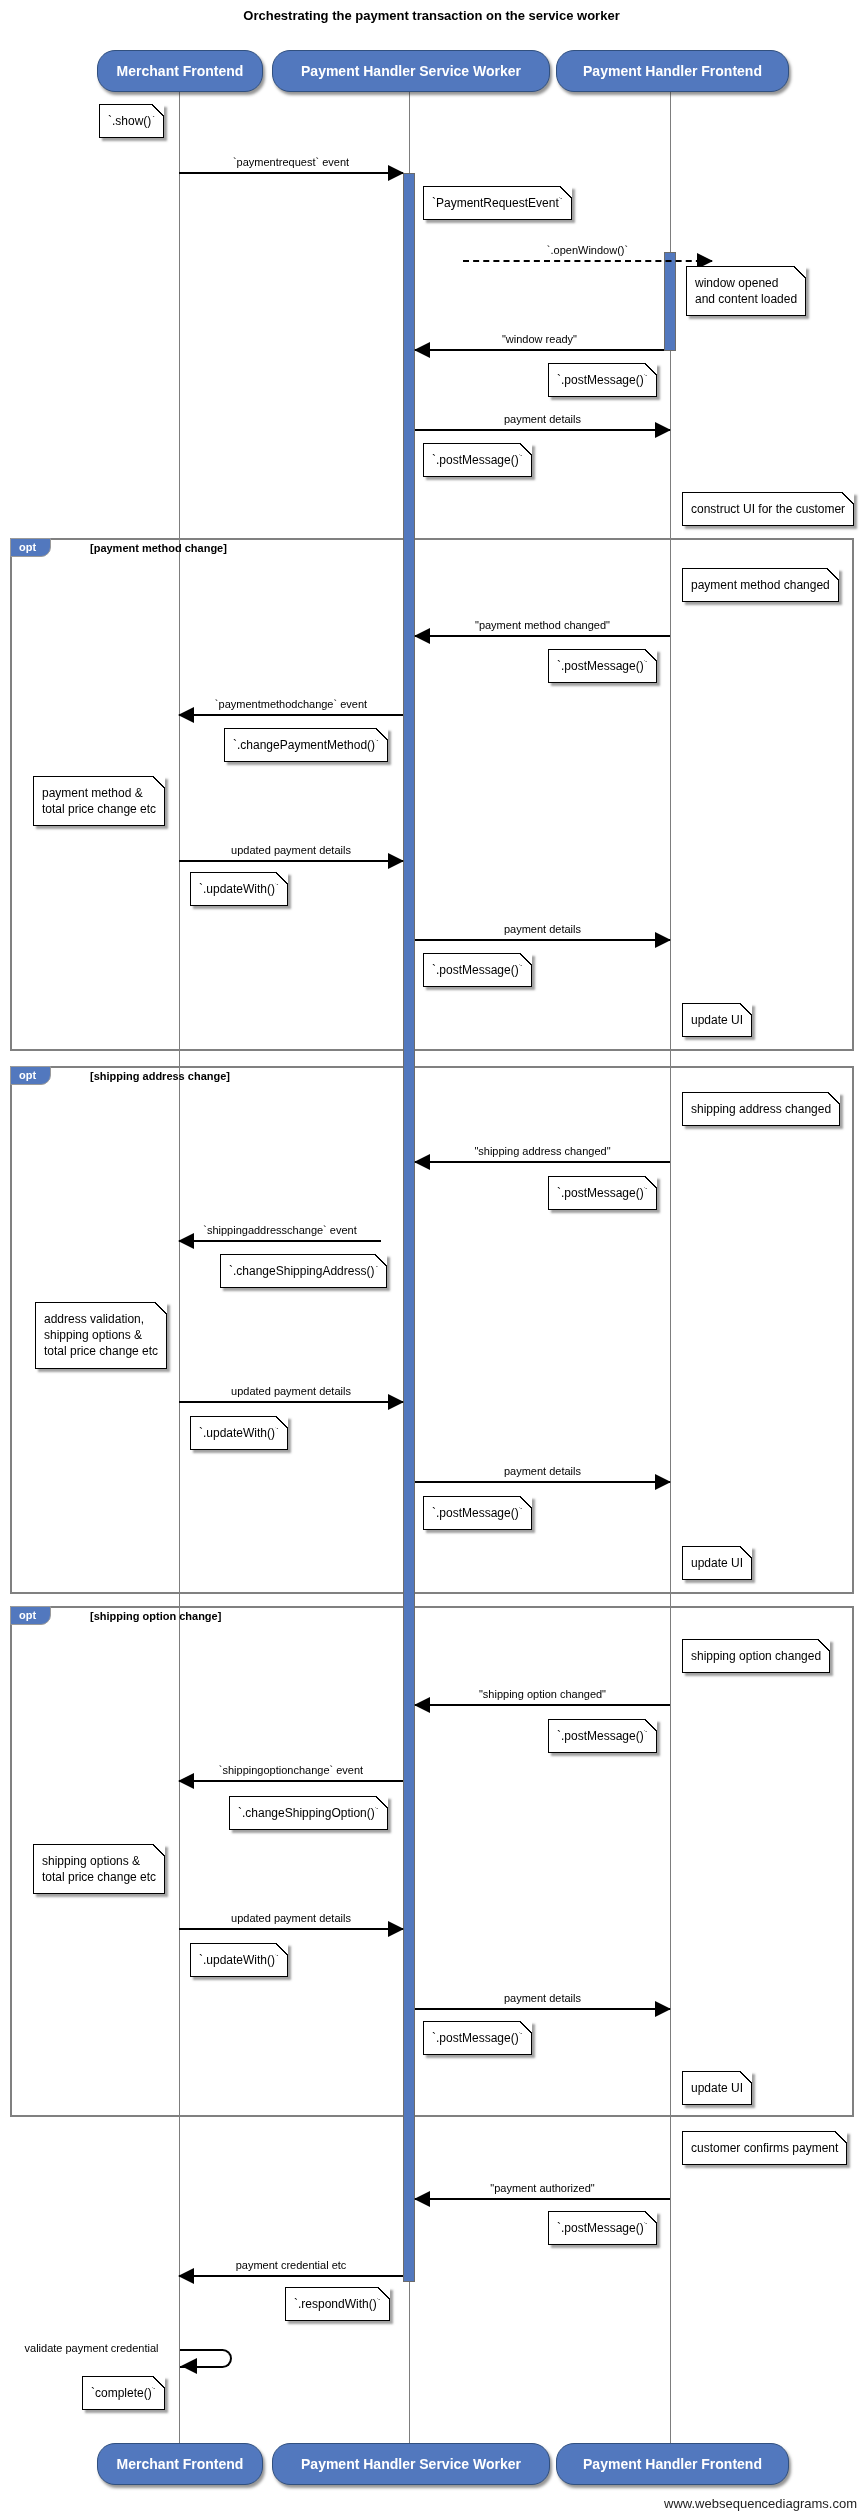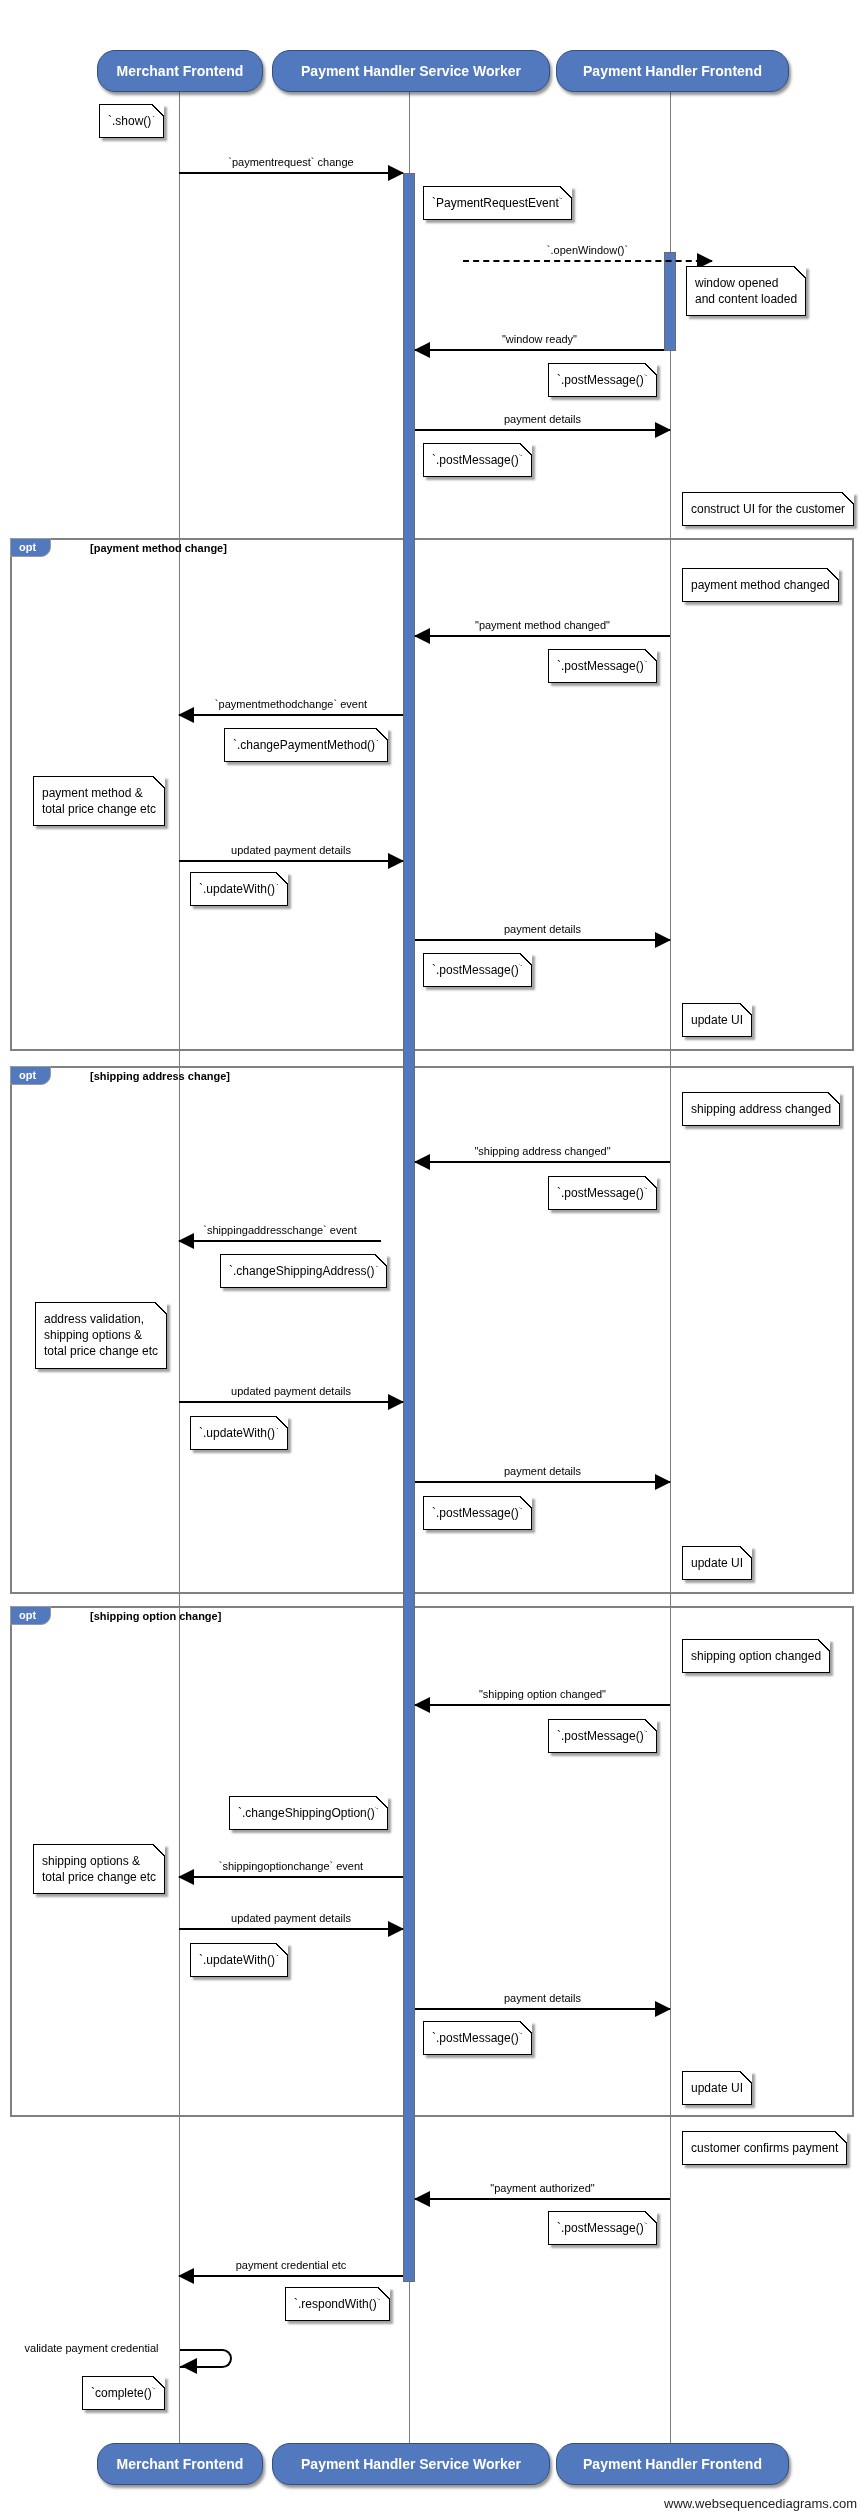--- a/index.html
+++ b/index.html
@@ -40,20 +40,21 @@
   .self-loop{position:absolute;border:2px solid #000;border-left:none;
              border-radius:0 12px 12px 0;box-sizing:border-box;}
   .self-ah{position:absolute;width:0;height:0;
            border-right:16px solid #000;border-top:8px solid transparent;border-bottom:8px solid transparent;}
 </style>
 </head>
 <body>
 
 <div class="diagram">
 
+  <div class="title">Orchestrating the payment transaction on the service worker</div>
 
   <div class="lifeline" style="left:179px;top:92px;height:2351px;"></div>
   <div class="lifeline" style="left:409px;top:92px;height:2351px;"></div>
   <div class="lifeline" style="left:670px;top:92px;height:2351px;"></div>
 
   <div class="frag" style="left:10px;top:538px;width:844px;height:513px;">
     <div class="frag-tab">opt</div>
     <div class="frag-cond">[payment method change]</div>
   </div>
   <div class="frag" style="left:10px;top:1066px;width:844px;height:528px;">
@@ -72,21 +73,21 @@
       <span>Merchant Frontend</span>
     </div>
   <div class="pbox" style="left:272px;top:50px;width:276px;">
       <span>Payment Handler Service Worker</span>
     </div>
   <div class="pbox" style="left:556px;top:50px;width:231px;">
       <span>Payment Handler Frontend</span>
     </div>
 
   <div class="msg" style="left:179px;top:156px;width:224px;">
-    <div class="msg-label">`paymentrequest` change</div>
+    <div class="msg-label">`paymentrequest` event</div>
     <div class="msg-line">
         <i class="ah r"></i>
       </div>
   </div>
   <div class="msg" style="left:415px;top:244px;width:249px;padding-left:48px;">
     <div class="msg-label">`.openWindow()`</div>
     <div class="msg-line dashed">
         <i class="ah r"></i>
       </div>
   </div>
@@ -149,21 +150,21 @@
     <div class="msg-line">
         <i class="ah r"></i>
       </div>
   </div>
   <div class="msg" style="left:415px;top:1688px;width:255px;">
     <div class="msg-label">"shipping option changed"</div>
     <div class="msg-line">
         <i class="ah l"></i>
       </div>
   </div>
-  <div class="msg" style="left:179px;top:1860px;width:224px;">
+  <div class="msg" style="left:179px;top:1764px;width:224px;">
     <div class="msg-label">`shippingoptionchange` event</div>
     <div class="msg-line">
         <i class="ah l"></i>
       </div>
   </div>
   <div class="msg" style="left:179px;top:1912px;width:224px;">
     <div class="msg-label">updated payment details</div>
     <div class="msg-line">
         <i class="ah r"></i>
       </div>

